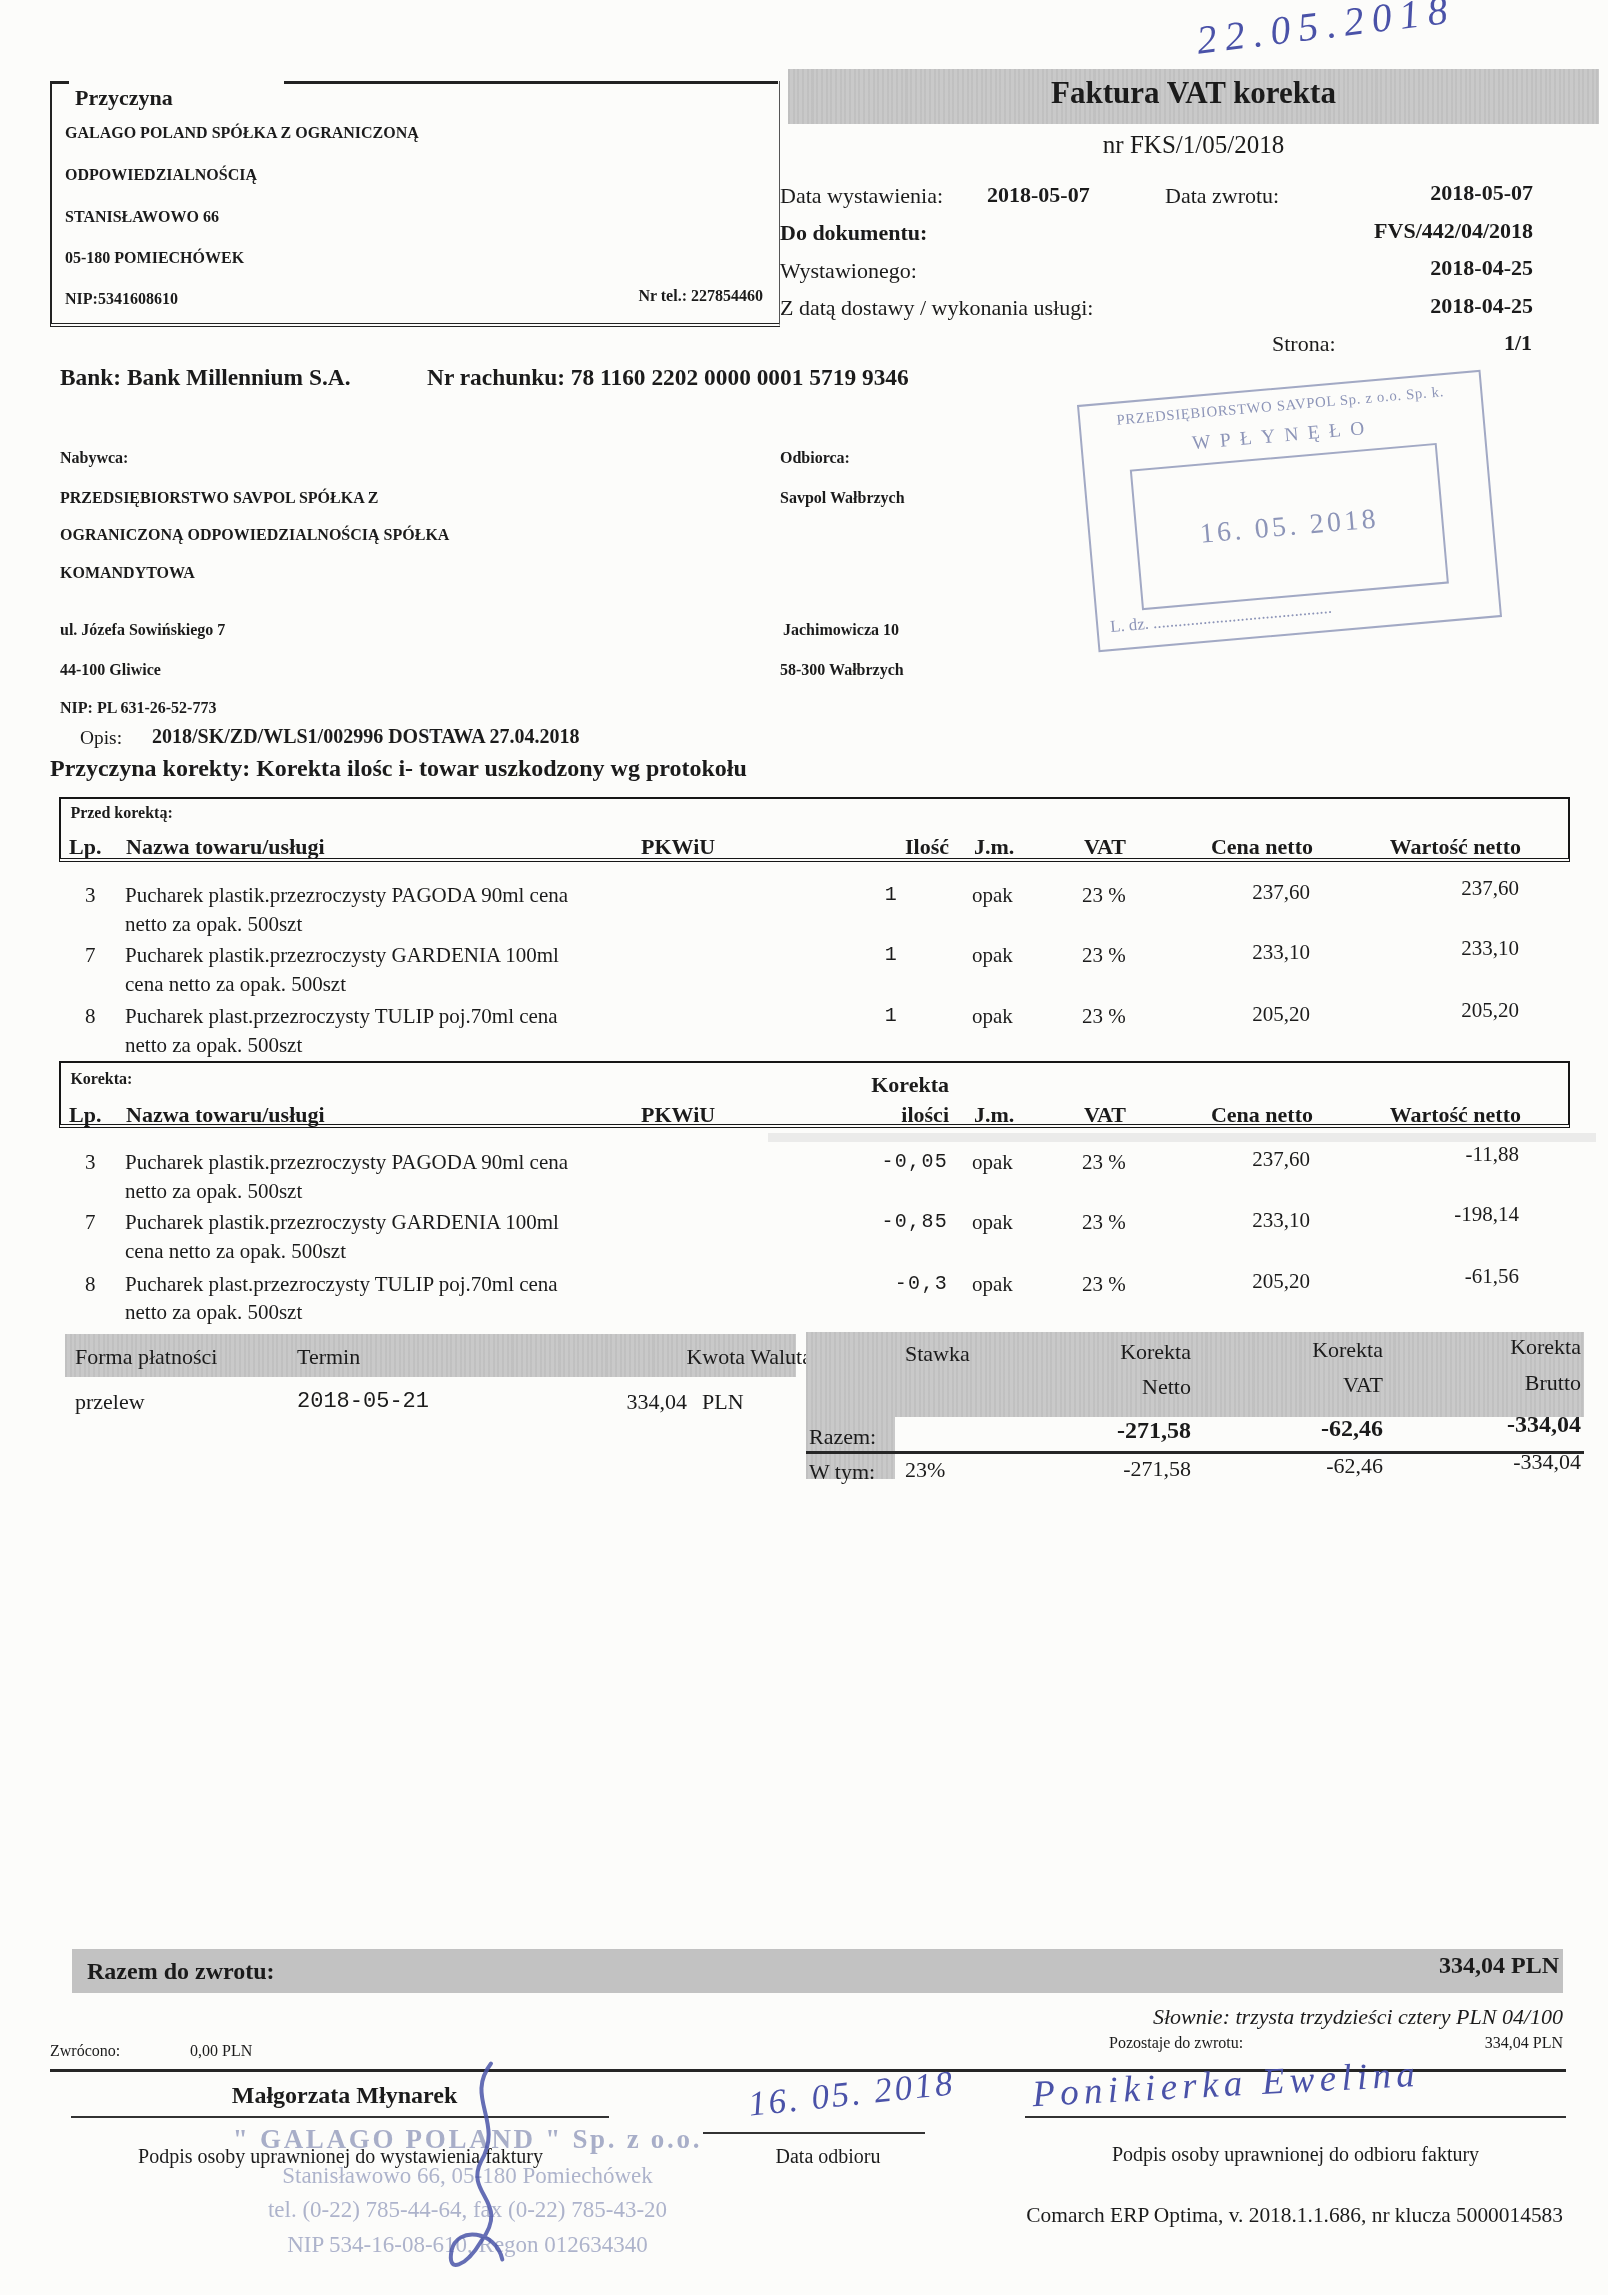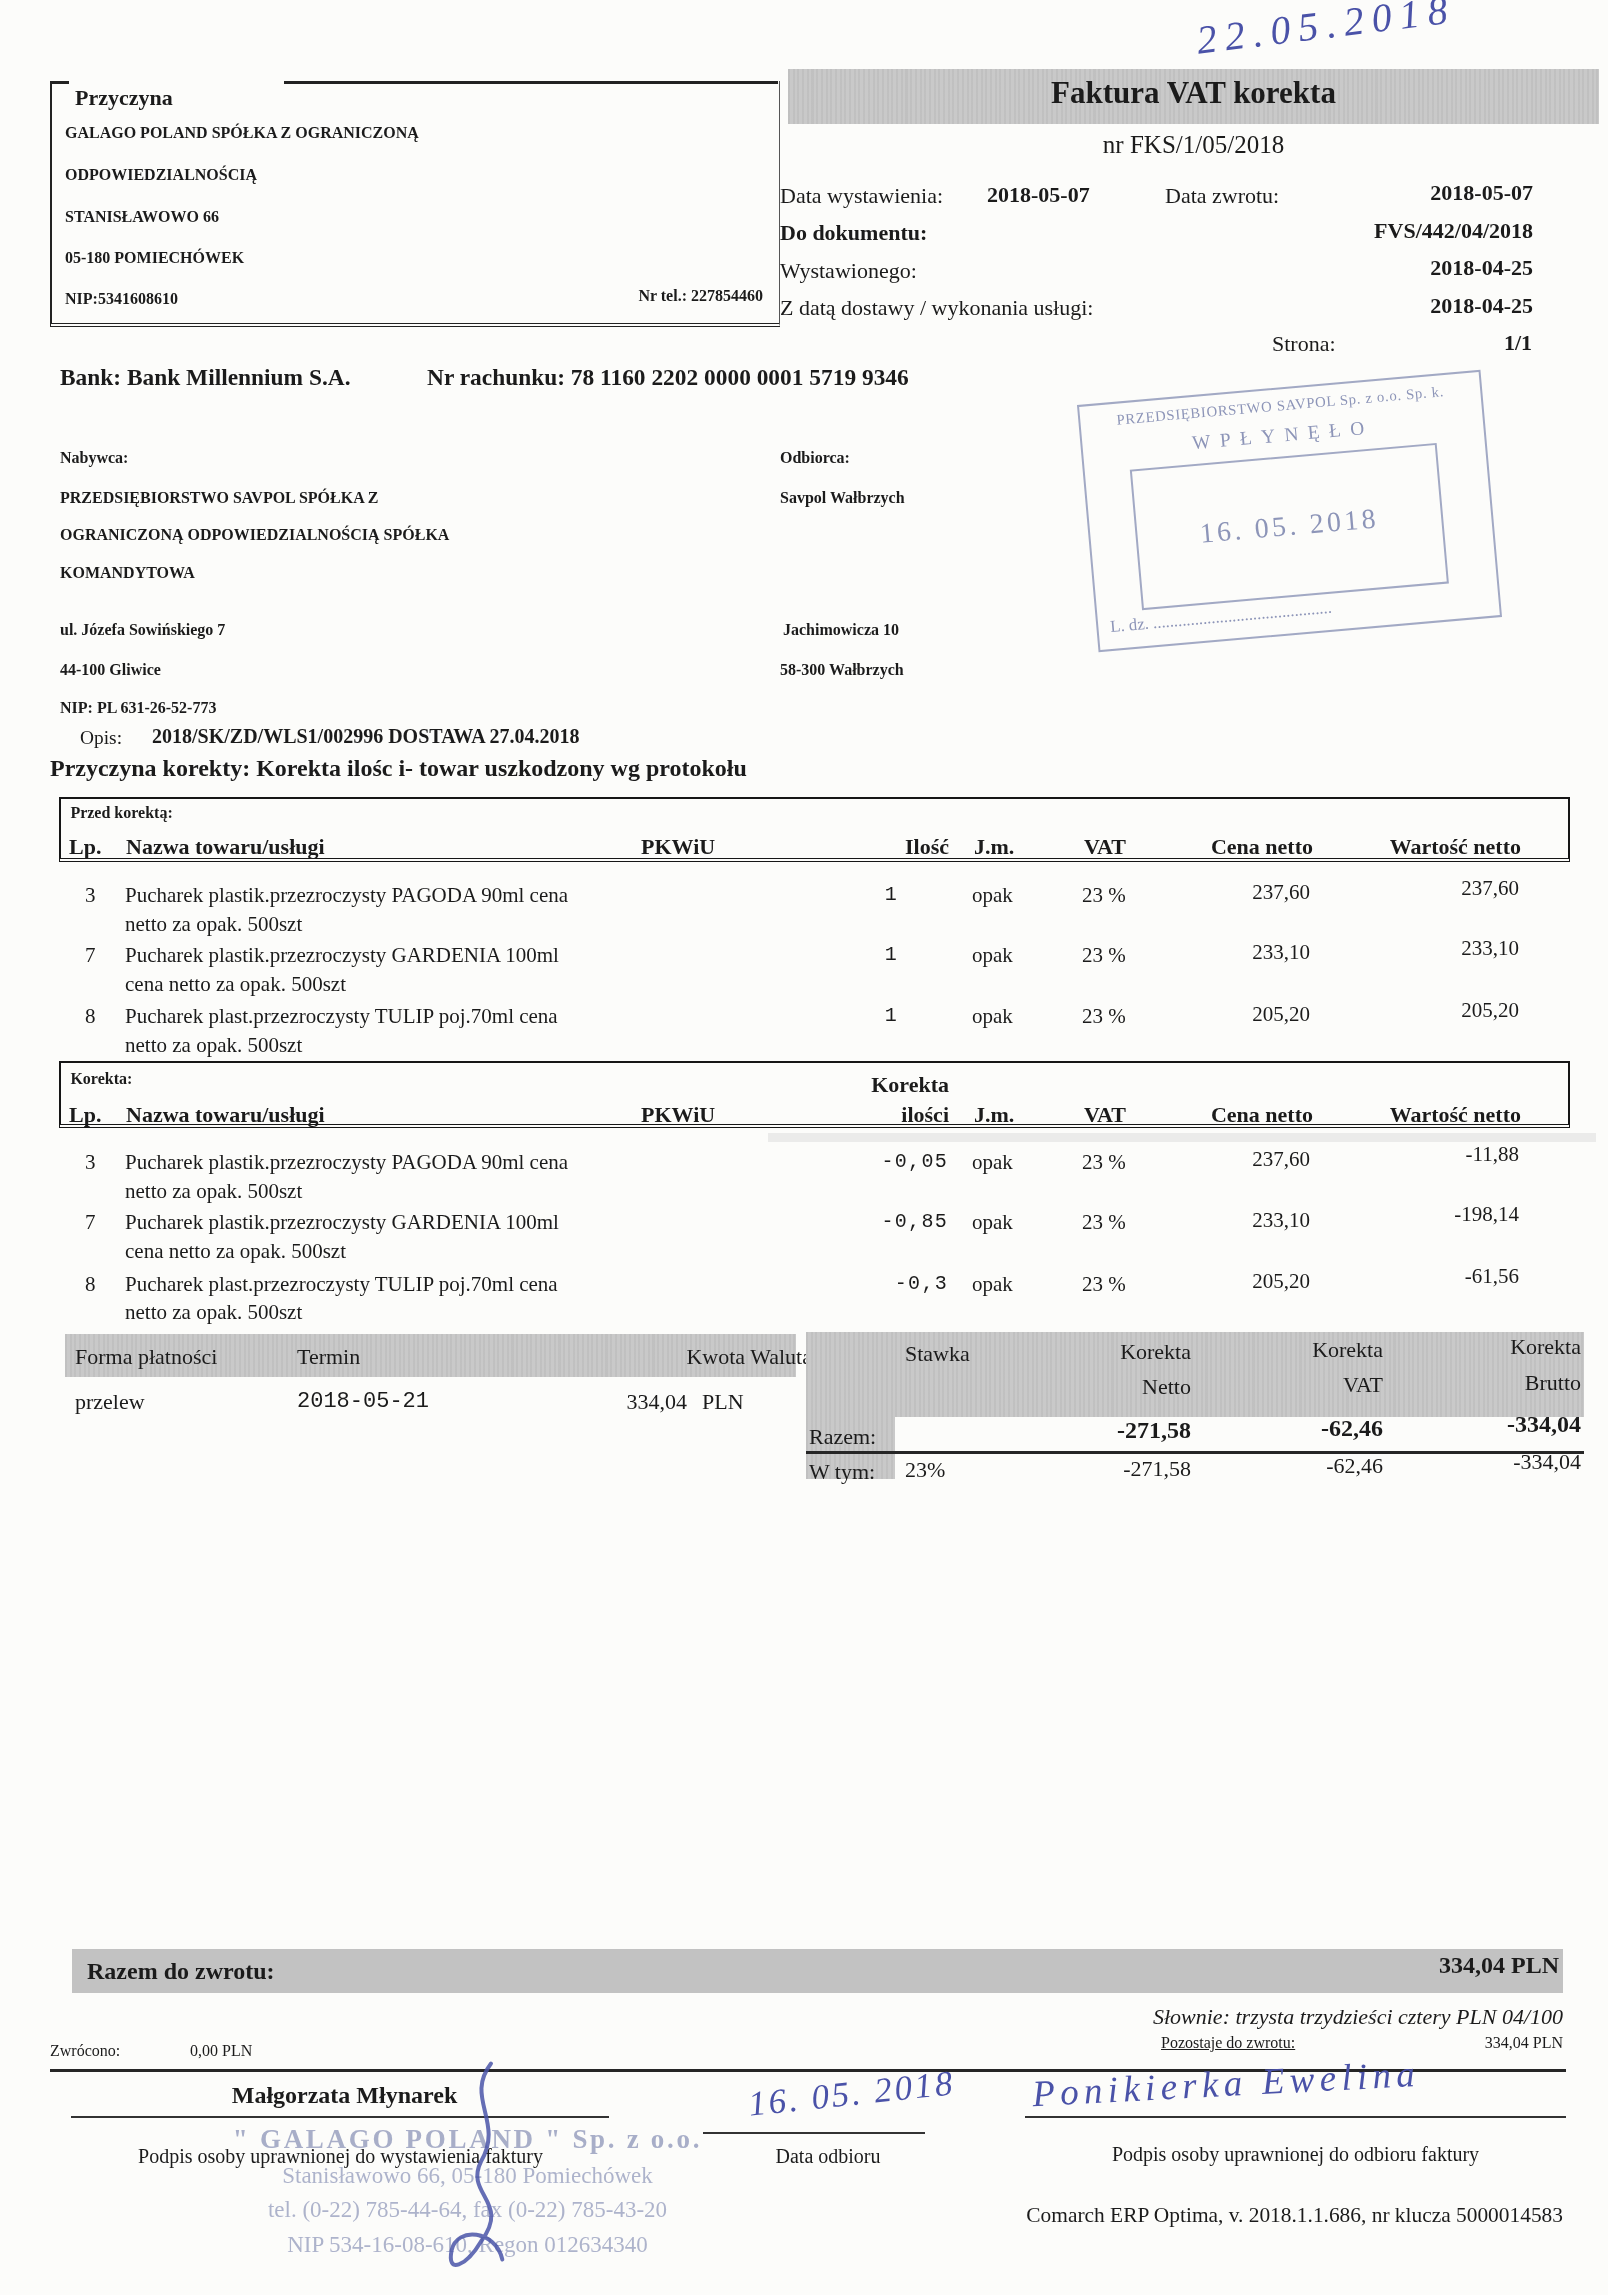--- a/index.html
+++ b/index.html
@@ -203,21 +203,21 @@
   <div class="abs s33 r" style="right:418px;top:1456px;">-271,58</div>
   <div class="abs s33 r" style="right:226px;top:1453px;">-62,46</div>
   <div class="abs s33 r" style="right:28px;top:1449px;">-334,04</div>
 
   <div class="abs bar" style="left:72px;top:1949px;width:1491px;height:44px;background:#c2c2c2;"></div>
   <div class="abs b" style="left:87px;top:1958px;font-size:24px;">Razem do zwrotu:</div>
   <div class="abs b r" style="right:50px;top:1952px;font-size:24px;">334,04 PLN</div>
   <div class="abs r" style="right:46px;top:2004px;font-size:22px;font-style:italic;">Słownie: trzysta trzydzieści cztery PLN 04/100</div>
   <div class="abs s34" style="left:50px;top:2042px;">Zwrócono:</div>
   <div class="abs s34" style="left:172px;top:2042px;margin-left:18px;">0,00 PLN</div>
-  <div class="abs s34" style="left:1161px;top:2034px;text-decoration:underline;">Pozostaje do zwrotu:</div>
+  <div class="abs s34" style="left:1109px;top:2034px;">Pozostaje do zwrotu:</div>
   <div class="abs s34 r" style="right:46px;top:2034px;">334,04 PLN</div>
 
   <div class="abs hline" style="left:50px;top:2069px;width:1516px;"></div>
 
   <div class="abs b c" style="left:174px;top:2082px;width:341px;font-size:24px;">Małgorzata Młynarek</div>
   <div class="abs" style="left:71px;top:2116px;width:538px;height:2px;background:#333;"></div>
   <div class="abs c" style="left:110px;top:2145px;width:461px;font-size:20px;">Podpis osoby uprawnionej do wystawienia faktury</div>
 
   <div>
     <div class="abs stampblue c b" style="left:167px;top:2124px;width:601px;font-size:27px;letter-spacing:2.7px;opacity:.75;">" GALAGO POLAND " Sp. z o.o.</div>

